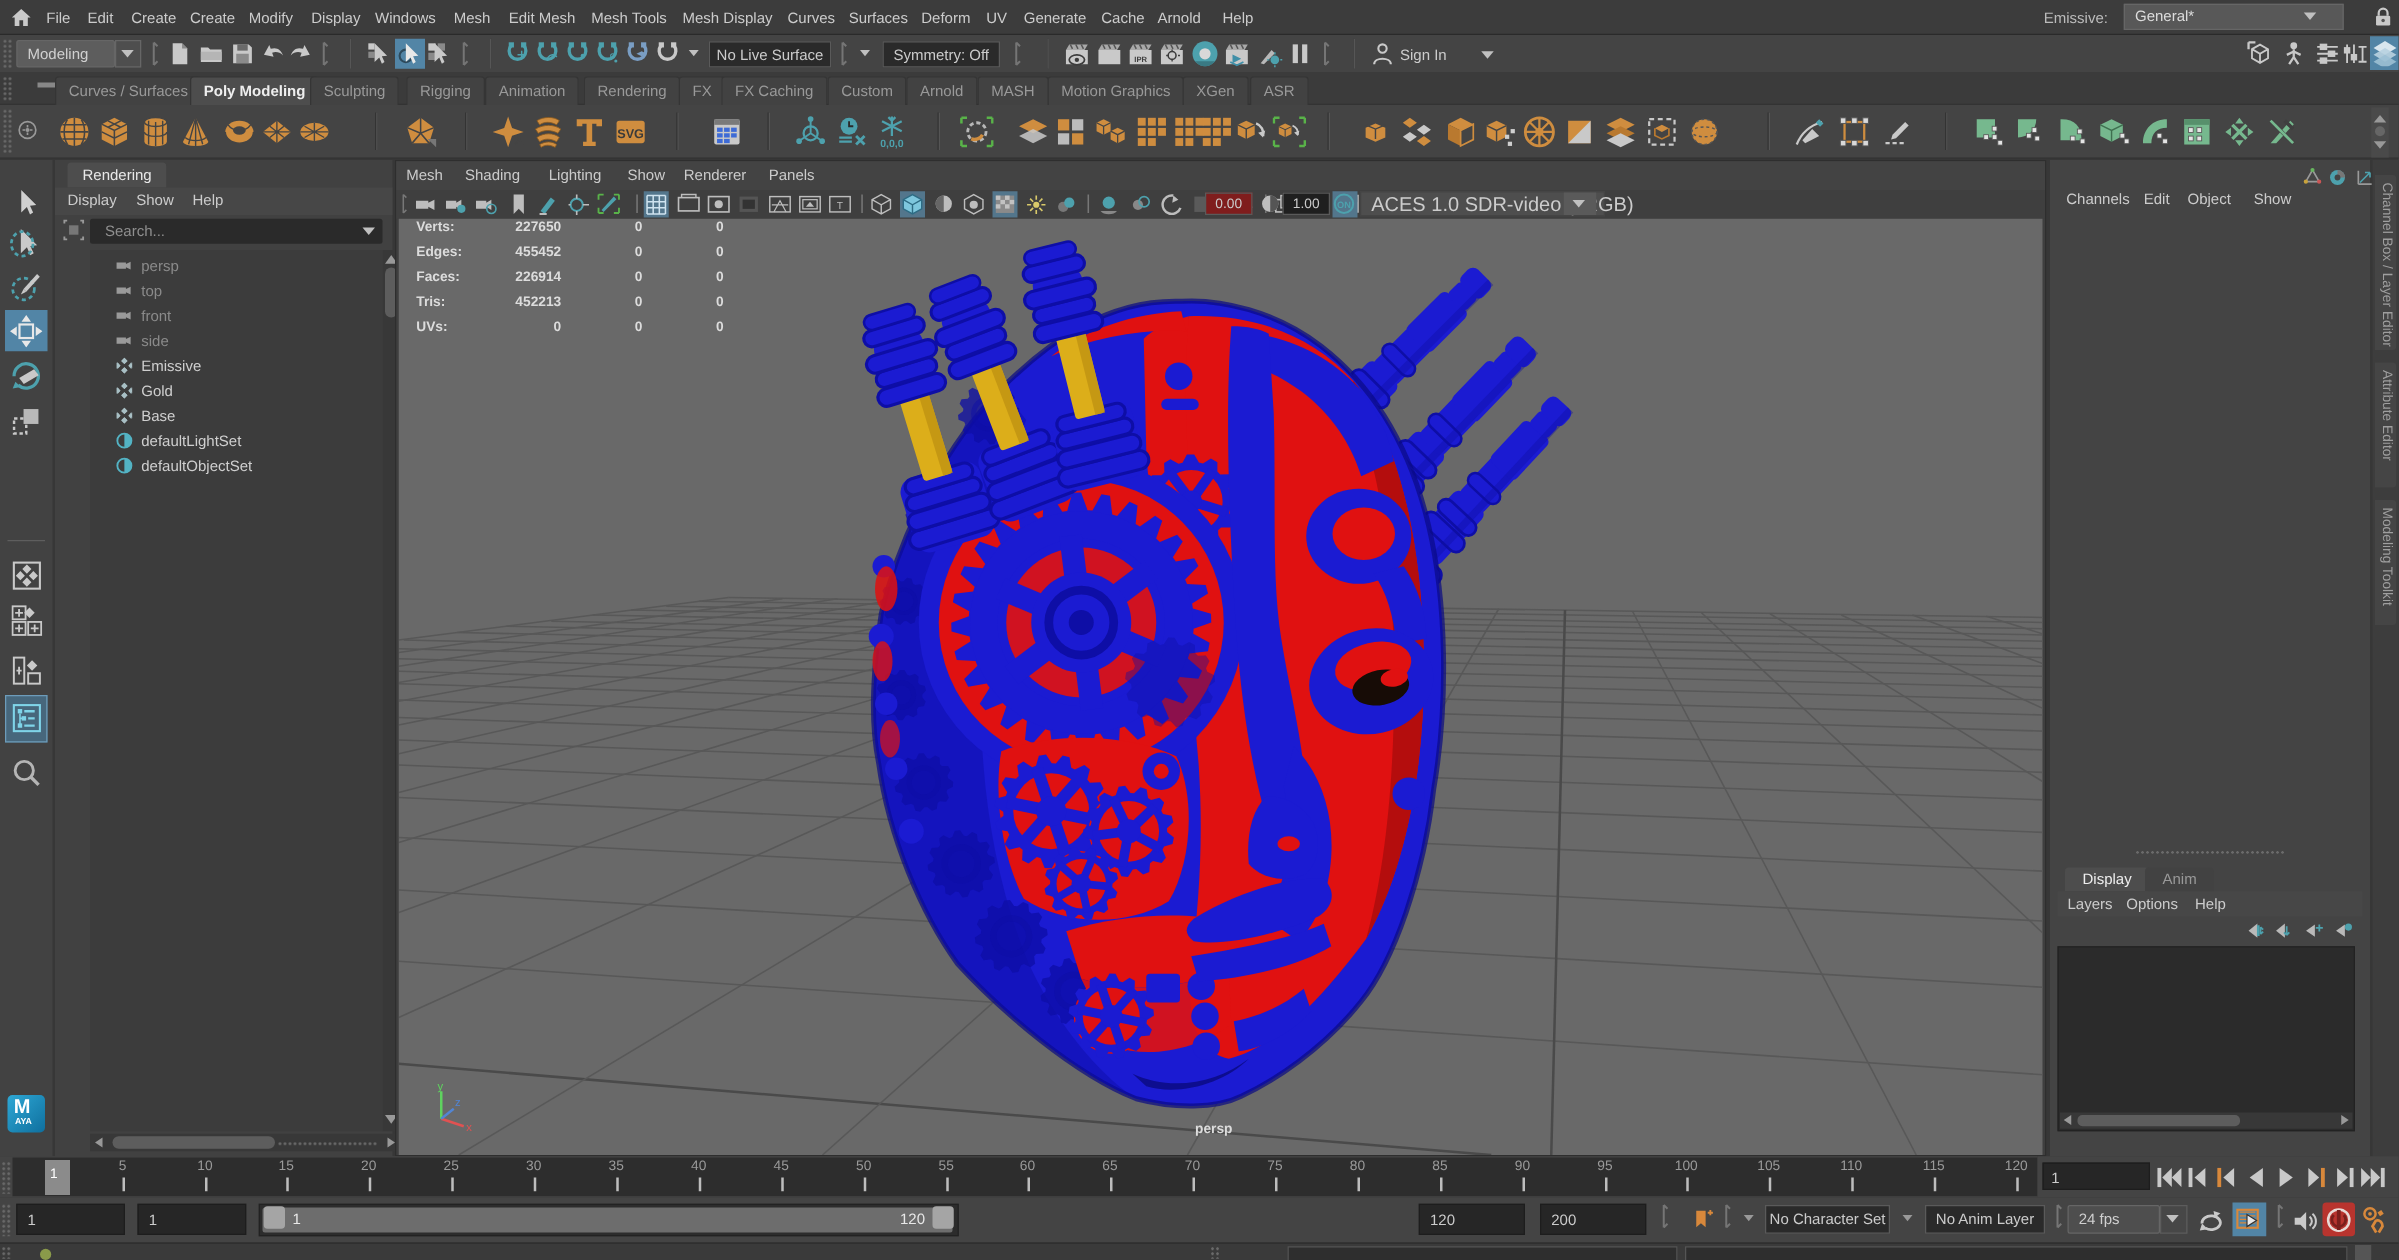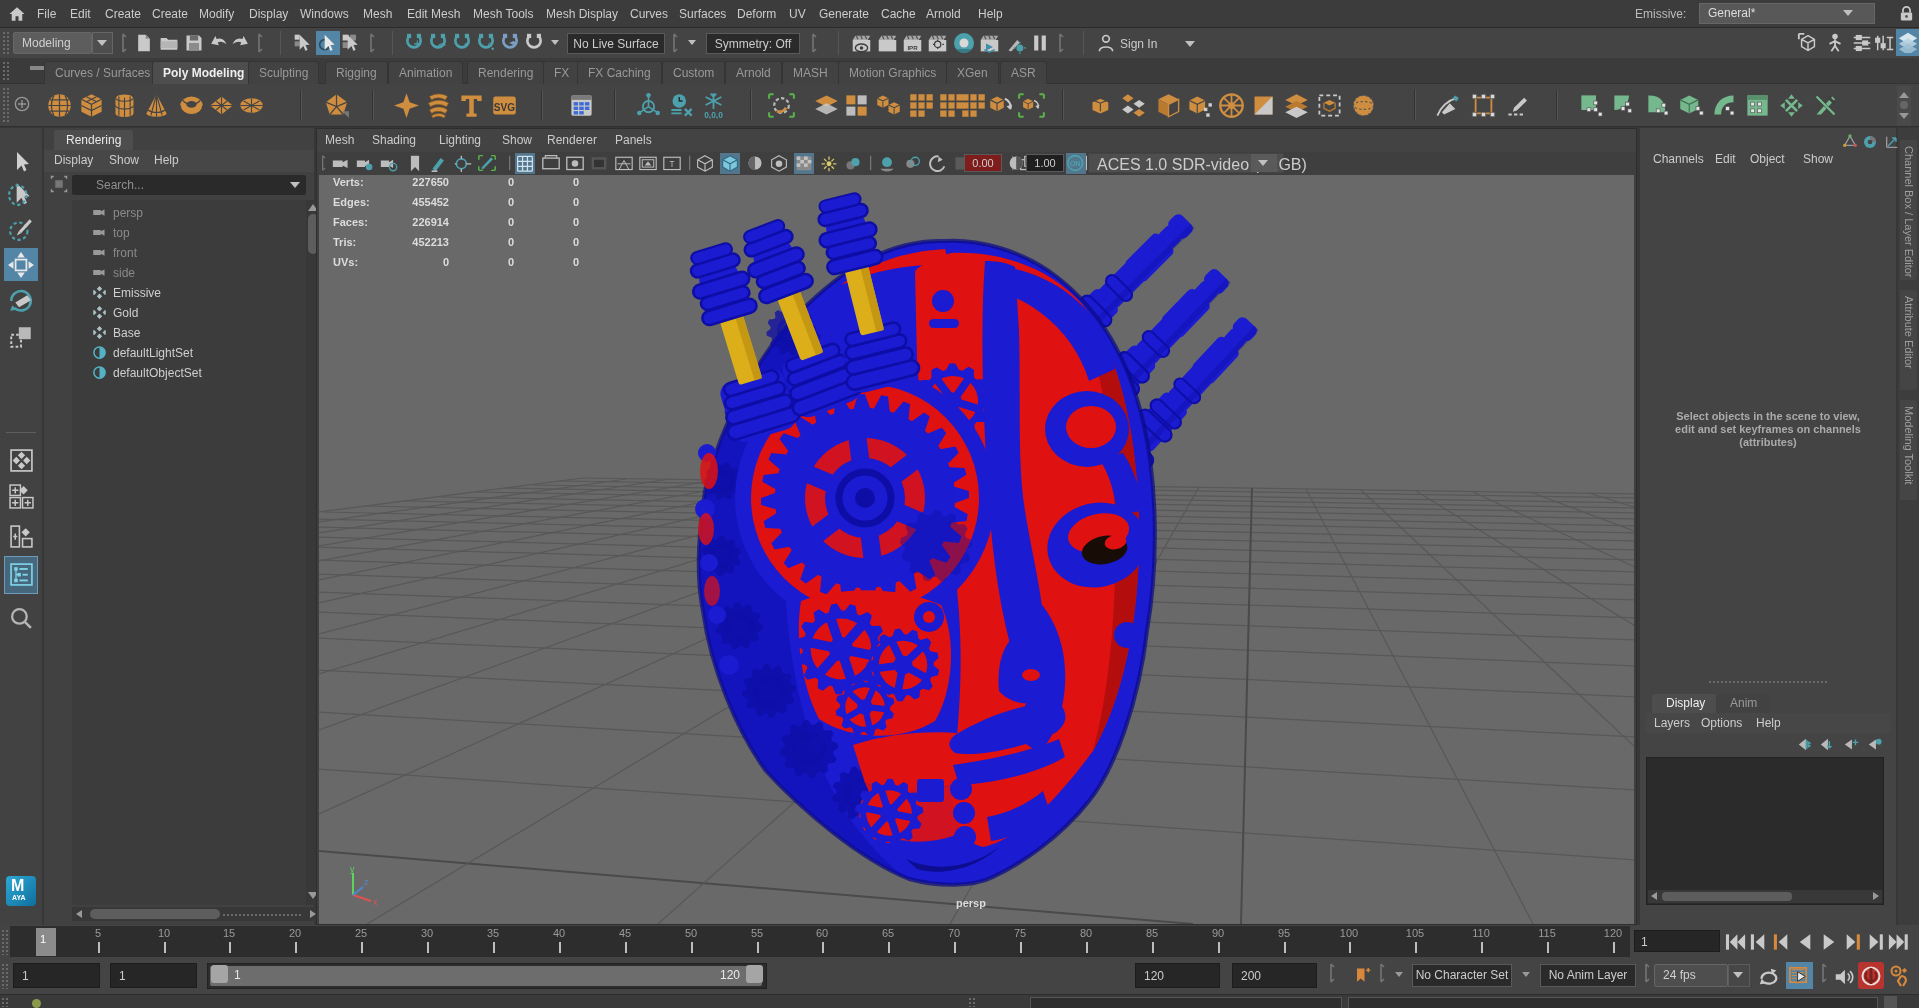--- a/index.html
+++ b/index.html
@@ -25,21 +25,21 @@
 #shelficons{left:0;top:84px;width:1919px;height:43px;background:#444444;border-bottom:1px solid #303030;}
 
 #toolbox{left:0;top:128px;width:42px;height:797px;background:#424242;}
 
 #outliner{left:44px;top:128px;width:270px;height:797px;background:#414141;}
 #outl-tab{position:absolute;left:10px;top:2px;height:20px;line-height:20px;padding:0 12px;
  background:#4d4d4d;color:#e8e8e8;font-size:12px;border-radius:3px 3px 0 0;}
 #outl-menus{position:absolute;left:0px;top:22px;width:270px;height:22px;background:#474747;}
 #outl-menus span{position:absolute;top:3px;font-size:12px;color:#cccccc;}
 #outl-search{position:absolute;left:28px;top:47px;width:234px;height:20px;background:#2a2a2a;
- border-radius:2px;font-size:12px;color:#8f8f8f;line-height:20px;padding-left:24px;}
+ border-radius:2px;font-size:12px;color:#8f8f8f;line-height:20px;padding-left:12px;}
 #outl-list{position:absolute;left:28px;top:72px;width:234px;height:705px;background:#3c3c3c;}
 .orow{position:absolute;left:0;height:20px;font-size:12px;line-height:20px;white-space:nowrap;}
 .orow .lbl{margin-left:6px;}
 #outl-vscroll{position:absolute;left:262px;top:72px;width:14px;height:705px;background:#383838;}
 #outl-hscroll{position:absolute;left:28px;top:779px;width:248px;height:14px;background:#383838;}
 
 #viewport{left:316px;top:128px;width:1321px;height:797px;background:#3f3f3f;border:1px solid #2e2e2e;}
 #vp-menus{position:absolute;left:0;top:0;width:1319px;height:23px;background:#434343;}
 #vp-menus span{position:absolute;top:4px;font-size:12px;color:#cbcbcb;}
 #vp-toolbar{position:absolute;left:0;top:23px;width:1319px;height:23px;background:#3f3f3f;}
@@ -1255,21 +1255,20 @@
       </svg>
       <svg class="icon" style="left:222px;top:6px" width="16" height="16" viewBox="0 0 24 24">
         <circle cx="12" cy="12" r="9" fill="#4da1ad"></circle>
         <path d="M12 12 L12 3 A9 9 0 0 1 21 12 Z" fill="#777"></path>
         <circle cx="12" cy="12" r="3.5" fill="#444"></circle>
       </svg>
       <svg class="icon" style="left:244px;top:6px" width="16" height="16" viewBox="0 0 24 24">
         <path d="M4 20 V4 M4 20 H20" stroke="#999" stroke-width="2"></path>
         <path d="M6 18 L18 6 M18 6 v6 M18 6 h-6" stroke="#4da1ad" stroke-width="2" fill="none"></path>
       </svg>
-      <div id="rp-msg">Select objects in the scene to view,<br>edit and set keyframes on channels<br>(attributes)</div>
       <div class="dots" style="left:68px;top:552px;width:120px;height:3px"></div>
       <div id="layerbox">
         <div class="ltab" style="left:6px;background:#4d4d4d;color:#eee;border-radius:3px 3px 0 0">Display</div>
         <div class="ltab" style="left:70px;background:#424242;color:#999;border-radius:3px 3px 0 0">Anim</div>
         <div class="abs" style="left:0;top:19px;width:244px;height:20px;background:#474747"></div>
         <span class="abs" style="left:8px;top:22px;font-size:12px;color:#ccc">Layers</span>
         <span class="abs" style="left:55px;top:22px;font-size:12px;color:#ccc">Options</span>
         <span class="abs" style="left:110px;top:22px;font-size:12px;color:#ccc">Help</span>
         <svg class="icon" style="left:150px;top:42px" width="17" height="17" viewBox="0 0 24 24">
           <path d="M14 4 L4 12 L14 20 Z" fill="#b9b9b9"></path>

